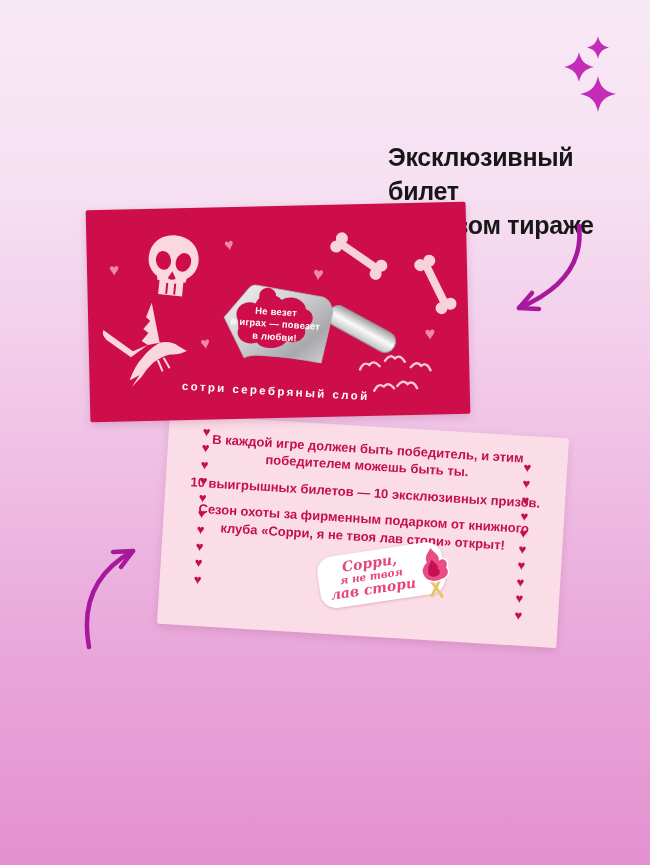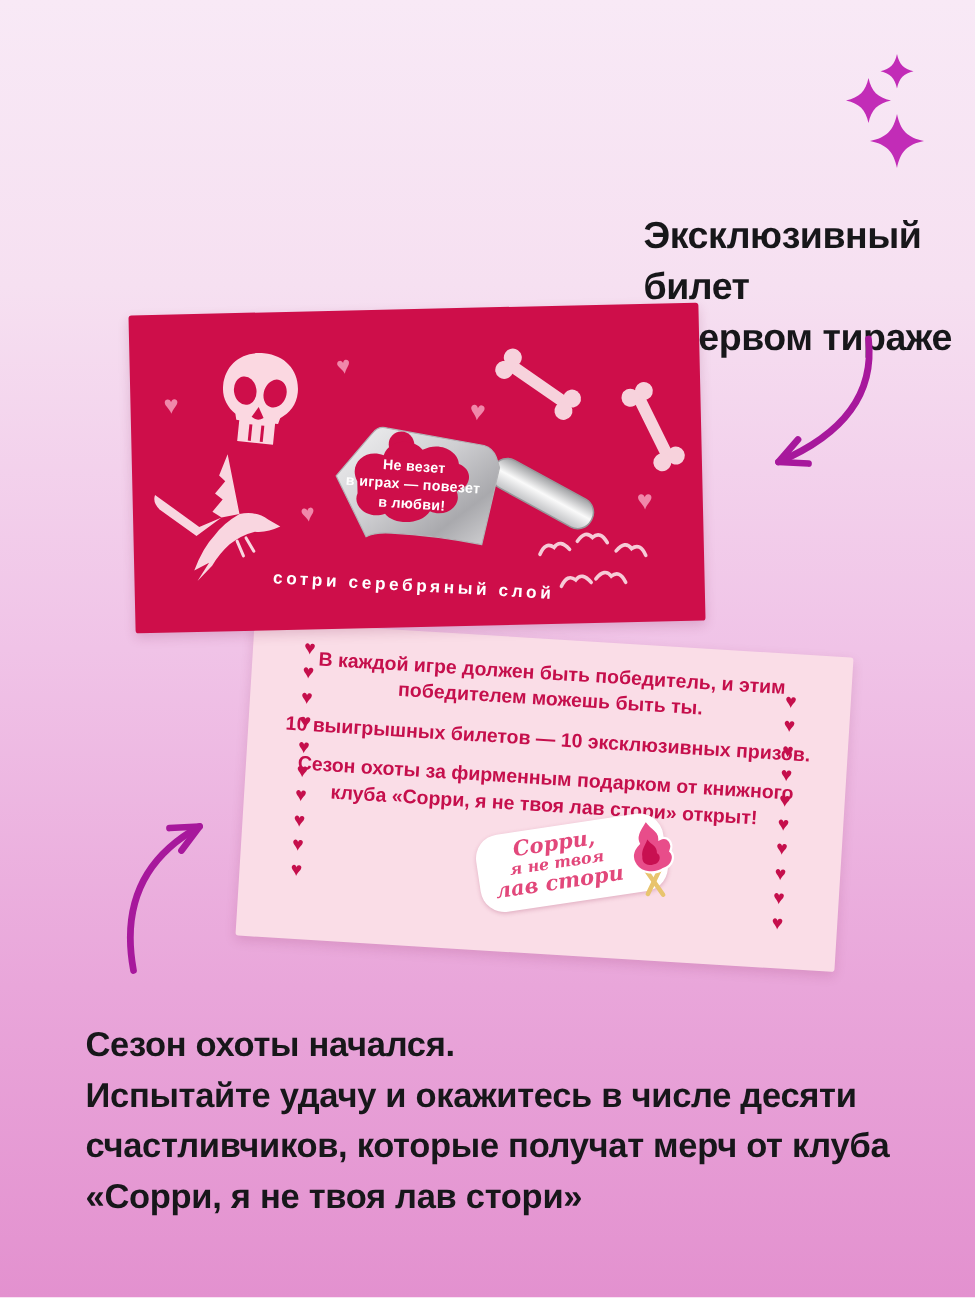--- a/index.html
+++ b/index.html
@@ -1,21 +1,21 @@
 <!DOCTYPE html>
 <html><head>
 <meta charset="utf-8">
 <style>
   html,body{margin:0;padding:0;}
   .stage{
     position:relative;width:650px;height:865px;overflow:hidden;
     font-family:"Liberation Sans", sans-serif;
     background:linear-gradient(180deg,#f8e9f6 0%,#f6e0f1 22%,#f0c3e7 50%,#e9a6da 76%,#e391cf 100%);
   }
-  .title{position:absolute;left:388px;top:140px;color:#17171a;font-size:25px;font-weight:700;line-height:34px;letter-spacing:-0.3px;margin-left:41px;}
+  .title{position:absolute;left:388px;top:140px;color:#17171a;font-size:25px;font-weight:700;line-height:34px;letter-spacing:-0.3px;}
   .caption{position:absolute;left:57px;top:680px;color:#17171a;font-size:23px;font-weight:700;line-height:33.5px;letter-spacing:-0.2px;}
   .ticket-top{
     position:absolute;left:88px;top:206px;width:380px;height:212px;background:#ce0e4a;
     transform:rotate(-1.3deg);border-radius:2px;z-index:3;box-shadow:0 3px 8px rgba(120,20,70,.18);
   }
   .ticket-bottom{
     position:absolute;left:163px;top:426px;width:400px;height:210px;background:#fadde7;
     transform:rotate(3.5deg);border-radius:2px;z-index:2;box-shadow:0 3px 8px rgba(120,20,70,.15);
   }
   .scatter-heart{position:absolute;color:#f088aa;line-height:1;}
@@ -195,20 +195,14 @@
         <g stroke="#e8c46e" stroke-width="3" stroke-linecap="round">
           <line x1="13" y1="34" x2="22" y2="52"></line>
           <line x1="23" y1="34" x2="12" y2="50"></line>
         </g>
         <path fill="#e84d8a" stroke="#fff" stroke-width="1.5" d="M18,1 C20,7 26,9 25,15 C31,13 34,19 31,24 C34,28 31,34 25,35 C19,38 10,36 7,30 C4,24 7,19 11,16 C9,10 14,6 18,1 Z"></path>
         <path fill="#c81051" d="M17,14 C19,18 23,19 22,24 C25,26 23,31 19,31 C14,32 11,29 12,25 C12,20 15,18 17,14 Z"></path>
       </svg>
     </div>
   </div>
 
-  <div class="caption">
-    <div>Сезон охоты начался.</div>
-    <div>Испытайте удачу и окажитесь в числе десяти</div>
-    <div>счастливчиков, которые получат мерч от клуба</div>
-    <div>«Сорри, я не твоя лав стори»</div>
-  </div>
 
 </div>
 
 </body></html>

